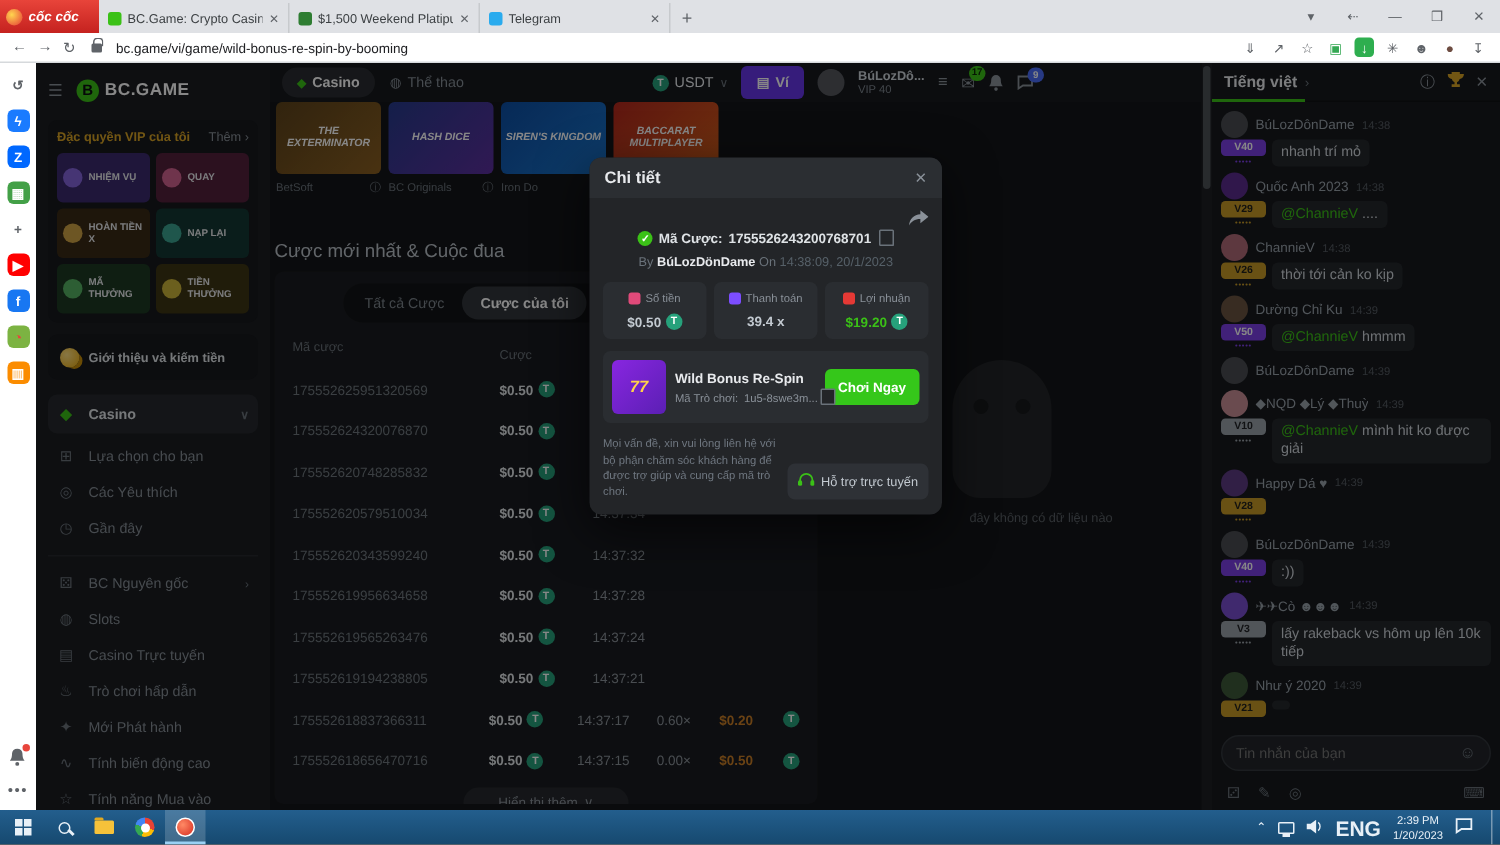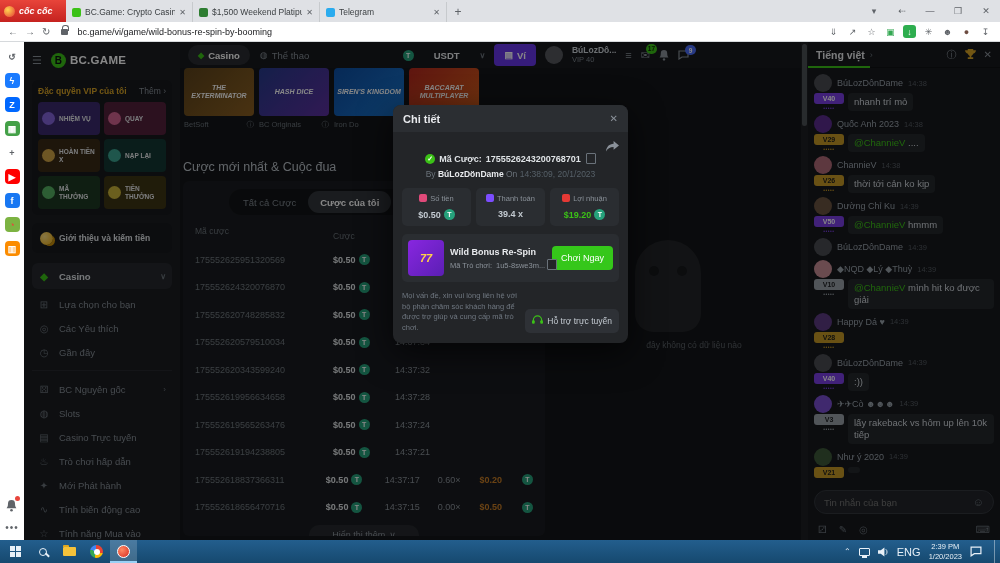--- a/index.html
+++ b/index.html
@@ -57,21 +57,21 @@
 .nav-item.head .ic{color:#3bc117}
 .nav-sep{height:1px;background:#26292e;margin:6px 0}
 
 .main{flex:1;position:relative;background:#141619;overflow:hidden}
 .site-header{height:26px;display:flex;align-items:center;padding:0 8px;gap:10px;background:#17191d}
 .pill{display:flex;align-items:center;gap:4px;background:#2a2d31;border-radius:13px;height:20px;padding:0 10px;font-size:9.5px;font-weight:bold;color:#fff}
 .sports{display:flex;align-items:center;gap:4px;color:#868e96;font-size:9.5px}
 .hdr-right{margin-left:auto;margin-right:104px;display:flex;align-items:center;gap:9px}
 .tcoin{width:11px;height:11px;border-radius:50%;background:#26a17b;color:#fff;font-size:7px;font-weight:bold;display:inline-flex;align-items:center;justify-content:center;flex-shrink:0}
 .tcoin::before{content:"T"}
-.cur{display:flex;align-items:center;gap:20px;color:#e8eaed;font-size:9.5px;font-weight:bold}
+.cur{display:flex;align-items:center;gap:4px;color:#e8eaed;font-size:9.5px;font-weight:normal}
 .cur .chev{color:#6a727a;font-size:8px}
 .wallet-btn{background:#6636e8;border-radius:4px;height:22px;padding:0 10px;display:flex;align-items:center;gap:4px;color:#fff;font-size:9.5px;font-weight:bold}
 .avatar-s{width:18px;height:18px;border-radius:50%;background:#55585e}
 .uinfo{line-height:1.1}
 .uinfo .n{font-size:8.5px;color:#cdd3d9;font-weight:bold}
 .uinfo .v{font-size:7.5px;color:#7d858d}
 .hic{position:relative;color:#8a9199;font-size:11px;display:flex;align-items:center}
 .badge{position:absolute;top:-5px;right:-7px;min-width:11px;height:10px;border-radius:5px;font-size:6.5px;font-weight:bold;color:#fff;display:flex;align-items:center;justify-content:center;padding:0 2px}
 .badge.green{background:#3bc117;color:#0c2a05}
 .badge.blue{background:#4a6cf7}
@@ -138,51 +138,51 @@
 .share-row{display:flex;justify-content:flex-end;height:12px}
 .bet-line{display:flex;align-items:center;justify-content:center;gap:4px;font-size:9px;color:#dfe3e6;font-weight:bold;margin-top:4px}
 .chk{width:10px;height:10px;border-radius:50%;background:#3bc117;color:#fff;font-size:7px;display:inline-flex;align-items:center;justify-content:center}
 .copy-ic{width:8px;height:9px;border:1px solid #6a727a;border-radius:1px;position:relative;display:inline-block}
 .copy-ic::before{content:"";position:absolute;left:-3px;top:-3px;width:8px;height:9px;border:1px solid #6a727a;border-radius:1px;background:#232528}
 .by-line{text-align:center;font-size:8.5px;color:#6a727a;margin-top:5px}
 .by-line b{color:#e8eaed}
 .by-line .dt{color:#566068}
 .stats{display:flex;gap:5px;margin-top:9px}
 .stat{flex:1;background:#2a2d31;border-radius:5px;padding:6px 3px;text-align:center}
-.stat-l{font-size:7.5px;color:#8a9199;display:flex;justify-content:center;gap:3px;white-space:nowrap}
+.stat-l{font-size:7.5px;color:#8a9199;display:flex;align-items:center;justify-content:center;gap:3px;white-space:nowrap}
 .stat-dot{width:8px;height:8px;border-radius:2px;flex-shrink:0}
 .stat-v{margin-top:6px;font-size:9px;font-weight:bold;color:#c3cad1;display:flex;justify-content:center;align-items:center;gap:3px}
 .stat-v.green{color:#3bc117}
 .gamecard{margin-top:8px;background:#2a2d31;border-radius:5px;padding:6px;display:flex;gap:6px;align-items:center}
 .thumb{width:36px;height:36px;border-radius:4px;background:linear-gradient(135deg,#8826e0,#5b1fb4);display:flex;align-items:center;justify-content:center;color:#ffd24a;font-weight:900;font-size:11px;font-style:italic;flex-shrink:0}
 .gc-mid{flex:1;min-width:0}
 .gc-title{font-size:9px;font-weight:bold;color:#e8eaed;white-space:nowrap}
 .gc-code{font-size:7.5px;color:#8a9199;margin-top:4px;display:flex;gap:4px;align-items:center;white-space:nowrap}
-.play-btn{background:#35c71a;color:#fff;font-weight:normal;font-size:9px;border-radius:4px;padding:7px 9px;white-space:nowrap}
+.play-btn{background:#35c71a;color:#fff;font-weight:bold;font-size:9px;border-radius:4px;padding:7px 9px;white-space:nowrap}
 .support{margin-top:9px;display:flex;gap:6px;align-items:flex-end}
 .sup-text{flex:1;font-size:7.5px;color:#6f7780;line-height:1.4}
 .sup-btn{background:#2e3136;border-radius:5px;padding:6px 7px;font-size:8.5px;color:#c3cad1;display:flex;align-items:center;gap:4px;white-space:nowrap}
 
 .taskbar{height:23px;background:linear-gradient(#235e8d,#16496f);display:flex;align-items:center;padding-left:2px}
 .tb-ic{width:27px;height:23px;display:flex;align-items:center;justify-content:center}
 .tb-ic.active{background:rgba(255,255,255,.18);box-shadow:inset 0 -2px 0 #9ad1f5}
 .win-logo{display:grid;grid-template-columns:5px 5px;gap:1px}
 .win-logo i{width:5px;height:5px;background:#e8f0f7}
 .mag{width:8px;height:8px;border:1.5px solid #e8f0f7;border-radius:50%;position:relative}
 .mag::after{content:"";position:absolute;width:5px;height:1.5px;background:#e8f0f7;transform:rotate(45deg);right:-4px;bottom:-1px}
 .folder{width:13px;height:9px;background:#f6c23a;border-radius:1px;position:relative}
 .folder::before{content:"";position:absolute;top:-2px;left:0;width:6px;height:2px;background:#e2a81f;border-radius:1px 1px 0 0}
 .chrome-ic{width:13px;height:13px;border-radius:50%;background:conic-gradient(#ea4335 0 30%,#fbbc05 30% 55%,#34a853 55% 80%,#4285f4 80% 100%);position:relative}
 .chrome-ic::after{content:"";position:absolute;inset:3.5px;background:#fff;border-radius:50%}
 .coccoc-ic{width:13px;height:13px;border-radius:50%;background:radial-gradient(circle at 35% 35%,#ff8a65,#d62b20);border:1.5px solid #fff}
 .tray{margin-left:auto;display:flex;align-items:center;gap:8px;color:#e8f0f7;padding-right:2px}
 .tray .car{font-size:8px}
 .mon{width:11px;height:8px;border:1px solid #e8f0f7;border-radius:1px;position:relative}
 .mon::after{content:"";position:absolute;bottom:-3px;left:2px;right:2px;height:1.5px;background:#e8f0f7}
-.lang-t{font-size:11px;font-weight:normal}
+.lang-t{font-size:14px;font-weight:bold}
 .clock{font-size:7.5px;text-align:center;line-height:1.25}
 .desk-sliver{width:4px;height:23px;border-left:1px solid rgba(255,255,255,.4);margin-left:4px}
 </style>
 </head>
 <body>
 
 <div class="screen">
 
   <div class="tabstrip">
     <div class="brand">

